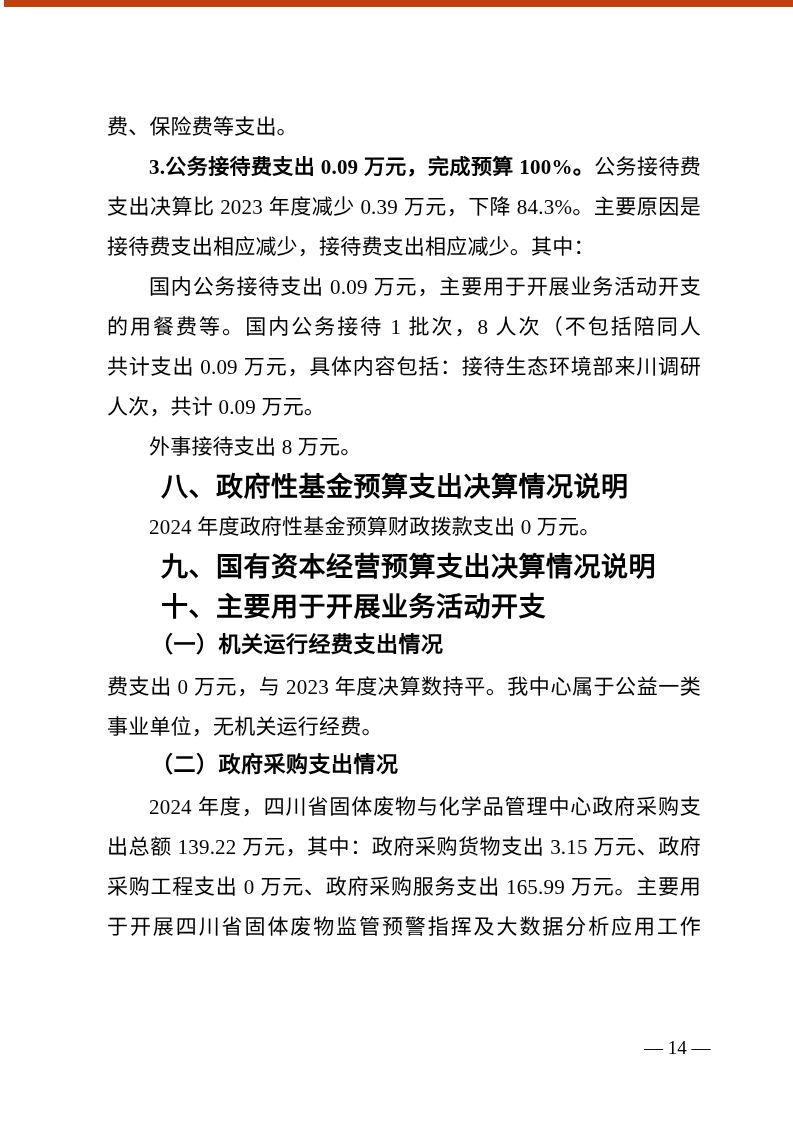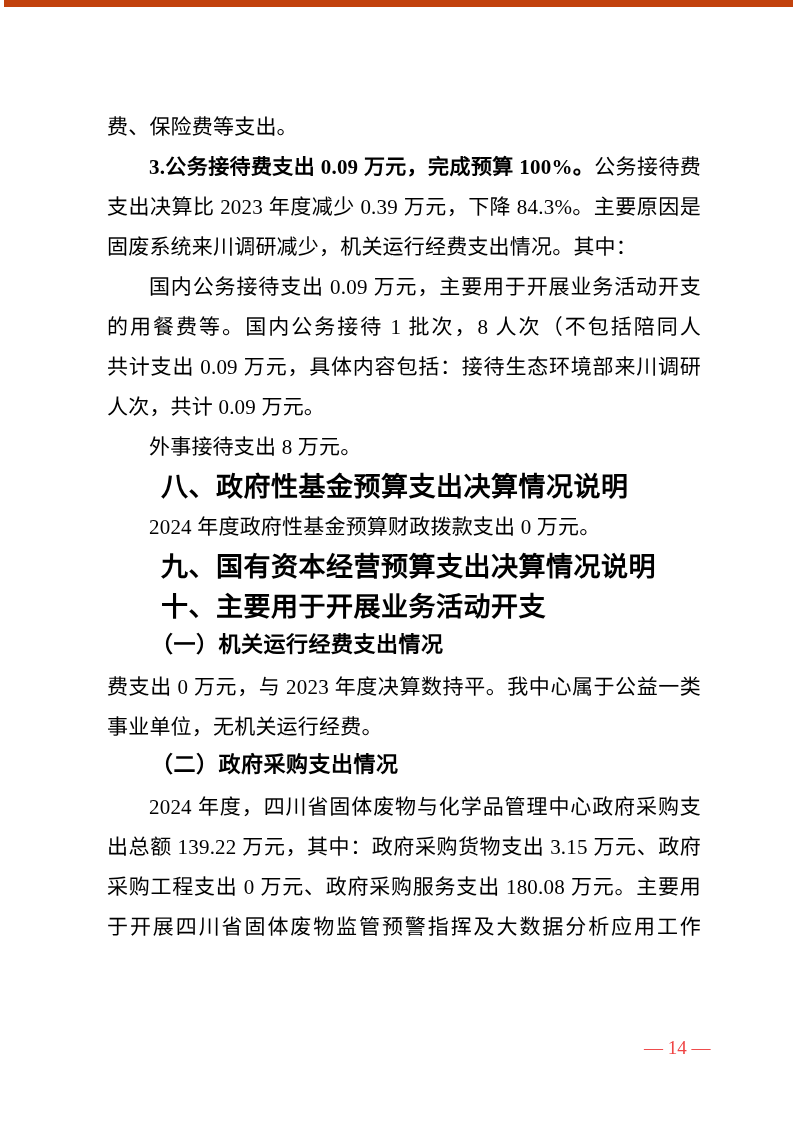--- a/index.html
+++ b/index.html
@@ -51,34 +51,34 @@
     line-height: 40px; height: 40px;
     text-indent: 2em;
     letter-spacing: 0.5px;
   }
   .footer {
     position: absolute;
     left: 640px; top: 1030px;
     font-size: 19px;
     line-height: 22px;
     font-family: "Liberation Serif", "DejaVu Serif", serif;
-    color: #ef4444;
+    color: #000000;
   }
 </style>
 </head>
 <body>
 
 <div class="page">
   <div class="content">
 
     <div class="ln end">费、保险费等支出。</div>
 
     <div class="ln first"><span class="b">3.公务接待费支出 0.09 万元，完成预算 100%。</span><span>公务接待费</span></div>
     <div class="ln">支出决算比 2023 年度减少 0.39 万元，下降 84.3%。主要原因是</div>
-    <div class="ln end">固废系统来川调研减少，机关运行经费支出情况。其中：</div>
+    <div class="ln end">接待费支出相应减少，接待费支出相应减少。其中：</div>
 
     <div class="ln first">国内公务接待支出 0.09 万元，主要用于开展业务活动开支</div>
     <div class="ln">的用餐费等。国内公务接待 1 批次，8 人次（不包括陪同人员），</div>
     <div class="ln">共计支出 0.09 万元，具体内容包括：接待生态环境部来川调研 8</div>
     <div class="ln end">人次，共计 0.09 万元。</div>
 
     <div class="ln first end">外事接待支出 8 万元。</div>
 
     <div class="h1">八、政府性基金预算支出决算情况说明</div>
 
@@ -91,19 +91,19 @@
 
     <div class="h2">（一）机关运行经费支出情况</div>
 
     <div class="ln">费支出 0 万元，与 2023 年度决算数持平。我中心属于公益一类</div>
     <div class="ln end">事业单位，无机关运行经费。</div>
 
     <div class="h2">（二）政府采购支出情况</div>
 
     <div class="ln first">2024 年度，四川省固体废物与化学品管理中心政府采购支</div>
     <div class="ln">出总额 139.22 万元，其中：政府采购货物支出 3.15 万元、政府</div>
-    <div class="ln">采购工程支出 0 万元、政府采购服务支出 180.08 万元。主要用</div>
+    <div class="ln">采购工程支出 0 万元、政府采购服务支出 165.99 万元。主要用</div>
     <div class="ln">于开展四川省固体废物监管预警指挥及大数据分析应用工作</div>
 
   </div>
 
   <div class="footer">— 14 —</div>
 </div>
 
 </body></html>

